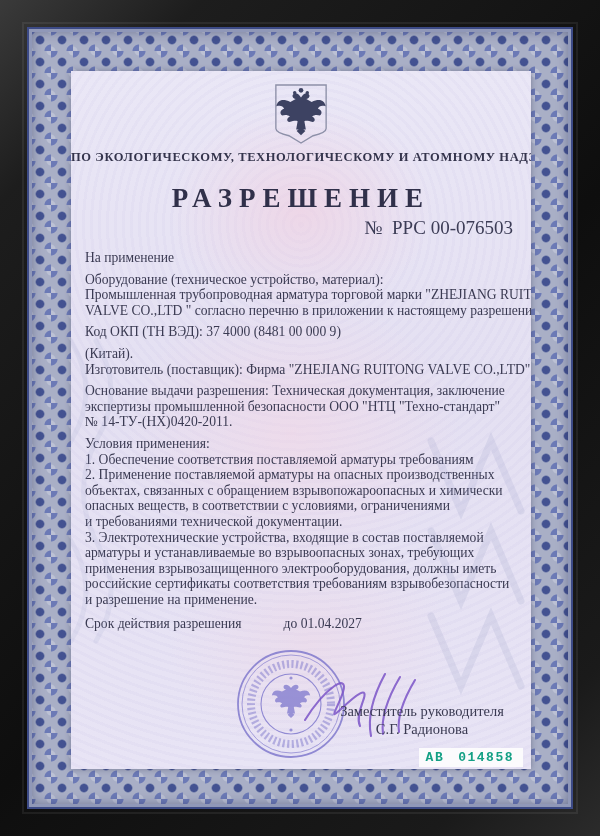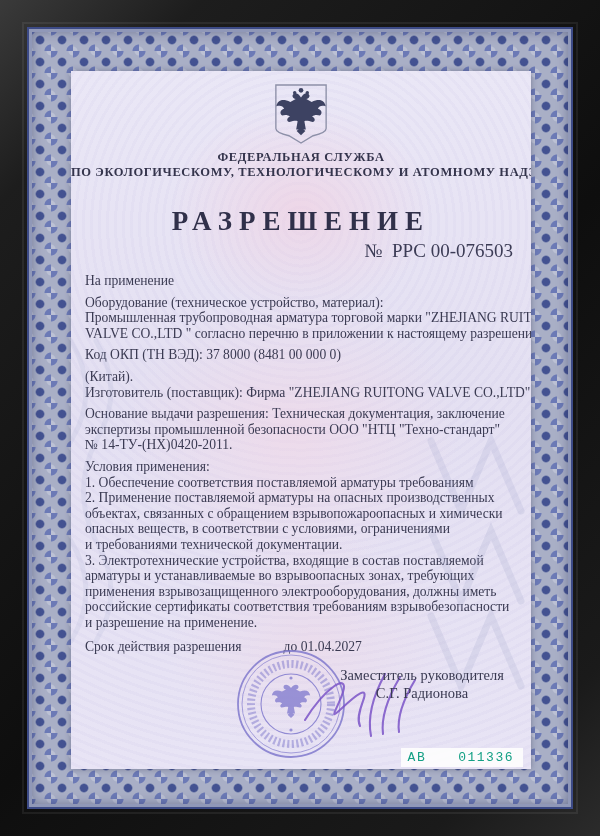--- a/index.html
+++ b/index.html
@@ -27,37 +27,37 @@
     background:
       radial-gradient(ellipse 190px 150px at 50% 20%, rgba(243,204,221,.55), rgba(243,204,221,0) 70%),
       radial-gradient(ellipse 235px 195px at 48% 52%, rgba(246,213,227,.50), rgba(246,213,227,0) 72%),
       radial-gradient(ellipse 205px 160px at 52% 82%, rgba(241,210,224,.38), rgba(241,210,224,0) 70%),
       repeating-radial-gradient(circle at 50% 22%, rgba(150,140,205,.05) 0 3px, rgba(150,140,205,0) 3px 8px),
       linear-gradient(180deg,#eae7f6 0%,#e4e0f2 45%,#e8e4f5 100%);
     box-shadow:0 0 6px rgba(30,30,60,.35);}
   .header{ text-align:center;}
   .emblem{margin-top:11px;display:inline-block;}
   .agency{font-weight:bold;font-size:12.5px;letter-spacing:.6px;color:#34344c;line-height:15px;white-space:nowrap;}
-  .title{margin-top:26px;font-size:27px;font-weight:bold;letter-spacing:7px;color:#30304a;line-height:30px;}
+  .title{margin-top:18px;font-size:27px;font-weight:bold;letter-spacing:7px;color:#30304a;line-height:30px;}
   .docnum{margin-top:4px;padding-right:18px;text-align:right;font-size:19px;color:#3c3c56;}
   .bodytext{margin-top:11px;padding:0 16px 0 14px;font-size:13.6px;line-height:15.6px;}
   .bodytext .para{margin-top:6px;}
   .line{white-space:nowrap;}
   .validity{margin-top:9px;display:flex;white-space:nowrap;}
   .validity .val{margin-left:42px;}
   
   .date-row{position:absolute;left:14px;top:609px;display:flex;font-size:14.5px;white-space:nowrap;}
   .date-row .val{margin-left:20px;}
-  .sign-block{position:absolute;right:14px;top:596px;width:190px;text-align:center;
+  .sign-block{position:absolute;right:14px;top:632px;width:190px;text-align:center;
     font-size:14.5px;line-height:17.5px;color:#3a3a52;}
   .stamp{position:absolute;left:164px;top:577px;opacity:.82;}
   .signature{position:absolute;left:226px;top:597px;opacity:.85;}
-  .serial{position:absolute;right:8px;bottom:2px;display:flex;gap:32px;align-items:flex-start;
+  .serial{position:absolute;right:8px;bottom:2px;display:flex;gap:14px;align-items:flex-start;
     background:rgba(253,253,253,.92);padding:2px 9px 2px 7px;
-    font-family:"Liberation Mono", monospace;font-weight:normal;font-size:13px;
+    font-family:"Liberation Mono", monospace;font-weight:bold;font-size:13px;
     color:#14a085;letter-spacing:1.5px;}
   .wm{position:absolute;pointer-events:none;}
 </style>
 </head>
 <body>
 
 <div class="photo">
   <div class="frame"></div>
   <div class="band"></div>
 
@@ -88,38 +88,37 @@
                    C10.5 16.5 5.5 19 4.5 25 C8.5 23.8 11.5 24.8 12.5 27.5
                    C8.5 28.5 7.5 32.5 10.5 34.5 C13.5 33.5 16.5 33.8 18.5 35.5
                    C14.8 37.5 15 40.5 18 41.3 C22 40.3 24.5 39.5 26.5 40.5
                    L25 49 H35 L33.5 40.5 C35.5 39.5 38 40.3 42 41.3 C45 40.5 45.2 37.5 41.5 35.5
                    C43.5 33.8 46.5 33.5 49.5 34.5 C52.5 32.5 51.5 28.5 47.5 27.5
                    C48.5 24.8 51.5 23.8 55.5 25 C54.5 19 49.5 16.5 41 20.5 L35.5 17.5
                    C38.5 16.8 39.7 14.2 38 12.5 C36 10.5 32.5 11.5 30 16 Z"></path>
           <path d="M25.5 50.5 L30 46.5 L34.5 50.5 L30 55 Z"></path>
         </g>
       </svg>
-      <div class="agency">ФЕДЕРАЛЬНАЯ СЛУЖБА</div>
       <div class="agency">ПО ЭКОЛОГИЧЕСКОМУ, ТЕХНОЛОГИЧЕСКОМУ И АТОМНОМУ НАДЗОРУ</div>
       <div class="title">РАЗРЕШЕНИЕ</div>
       <div class="docnum">
         <span>№</span>&nbsp;&nbsp;<span>РРС 00-076503</span>
       </div>
     </div>
 
     <div class="bodytext">
       <div class="line">На применение</div>
 
       <div class="para">
         <div class="line">Оборудование (техническое устройство, материал):</div>
         <div class="line">Промышленная трубопроводная арматура торговой марки "ZHEJIANG RUITONG</div>
         <div class="line">VALVE CO.,LTD " согласно перечню в приложении к настоящему разрешению.</div>
       </div>
 
-      <div class="para line">Код ОКП (ТН ВЭД): 37 8000 (8481 00 000 0)</div>
+      <div class="para line">Код ОКП (ТН ВЭД): 37 4000 (8481 00 000 9)</div>
 
       <div class="para">
         <div class="line">(Китай).</div>
         <div class="line">Изготовитель (поставщик): Фирма  "ZHEJIANG RUITONG VALVE CO.,LTD"</div>
       </div>
 
       <div class="para">
         <div class="line">Основание выдачи разрешения: Техническая документация, заключение</div>
         <div class="line">экспертизы промышленной безопасности ООО "НТЦ "Техно-стандарт"</div>
         <div class="line">№ 14-ТУ-(НХ)0420-2011.</div>
@@ -177,17 +176,17 @@
     </svg>
 
 
     <div class="sign-block">
       <div>Заместитель руководителя</div>
       <div>С.Г. Радионова</div>
     </div>
 
     <div class="serial">
       <span>АВ</span>
-      <span>011336</span>
+      <span>014858</span>
     </div>
 
   </div>
 </div>
 
 </body></html>

